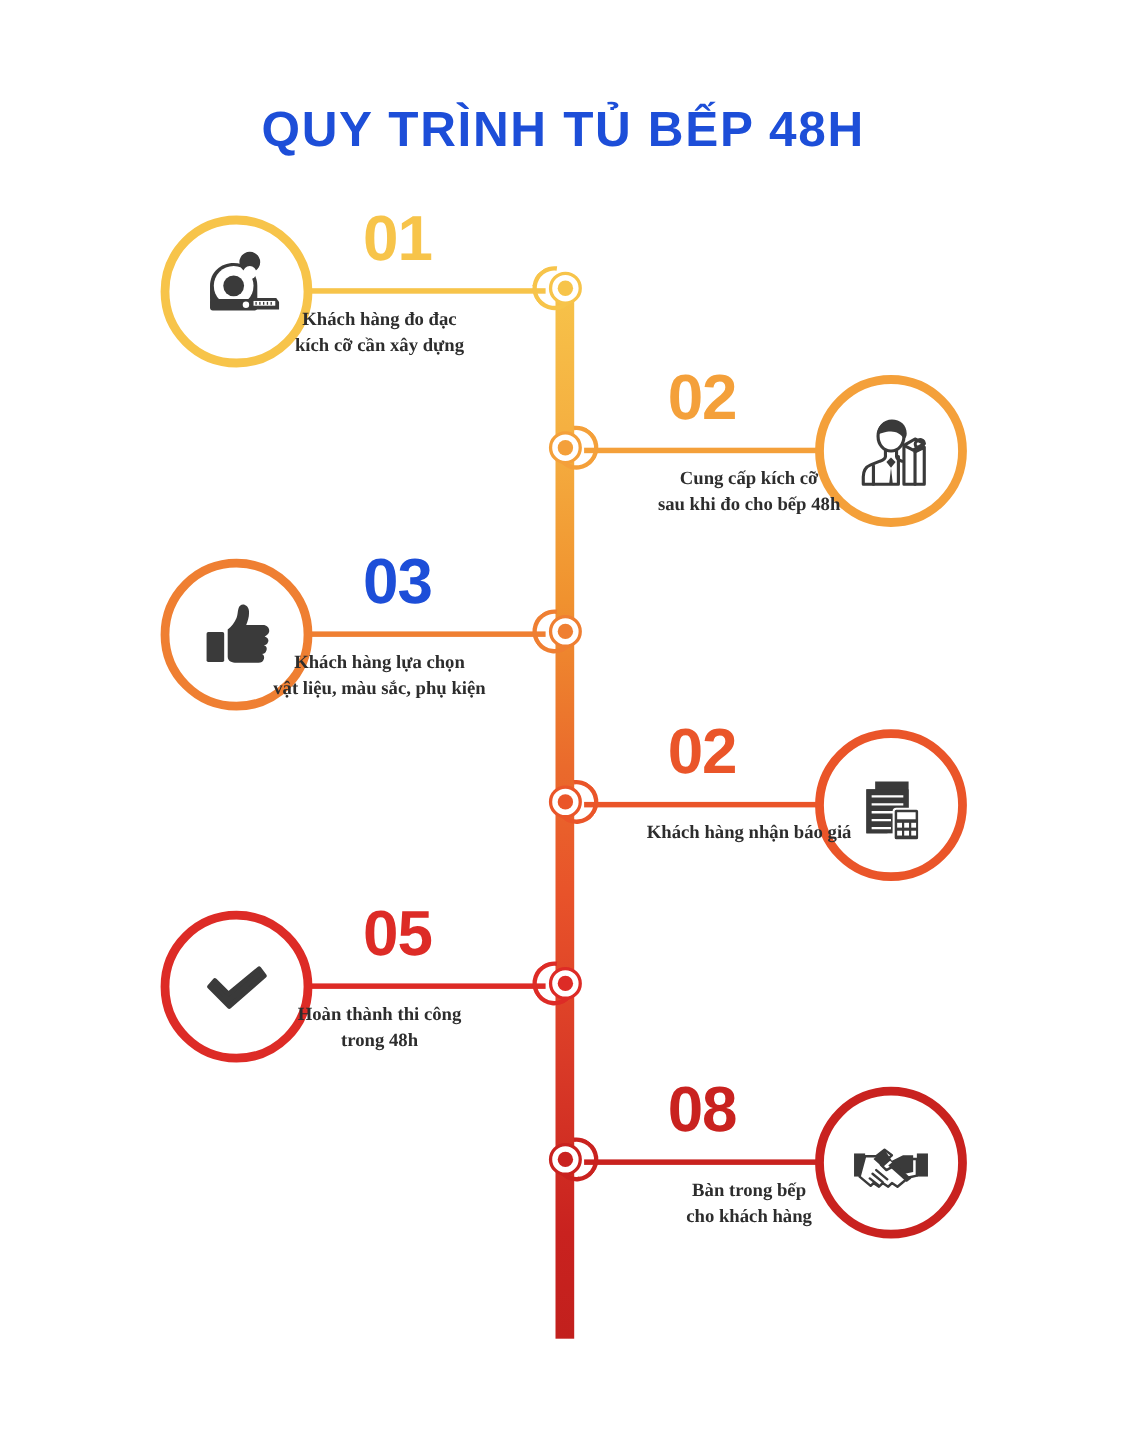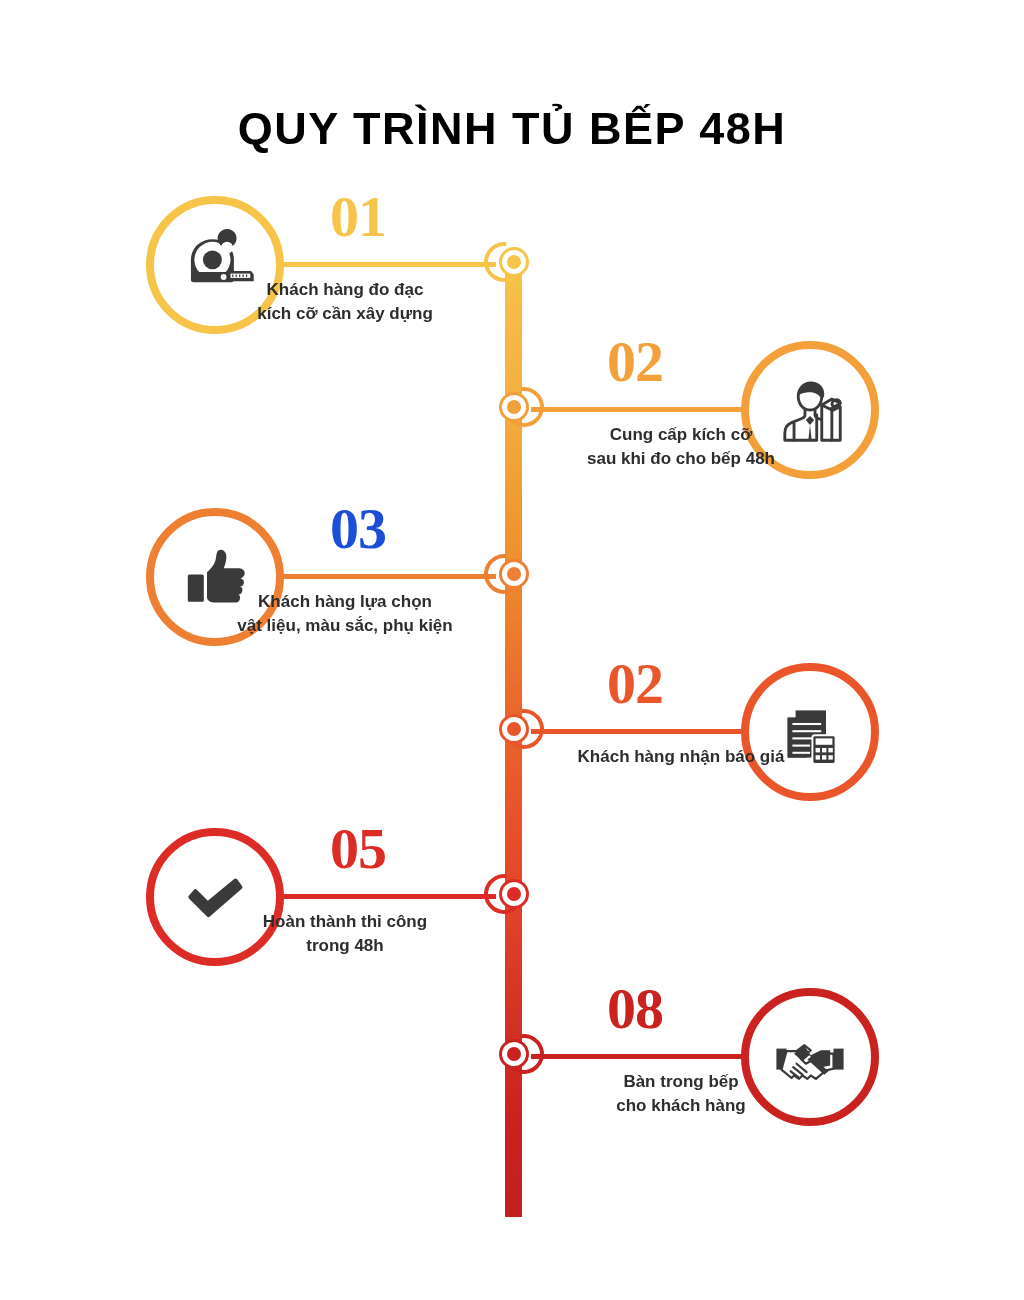--- a/index.html
+++ b/index.html
@@ -21,23 +21,22 @@
   #title {
     position: absolute;
     top: 92px;
     left: 0;
     width: 1024px;
     text-align: center;
     font-family: "Liberation Sans", sans-serif;
     font-size: 45px;
     font-weight: bold;
     letter-spacing: 1.5px;
-    color: #000000;
+    color: #1d4ed8;
     white-space: nowrap;
-    margin-top: 11px;
   }
 
   
   #timeline-bar {
     position: absolute;
     left: 505px;
     top: 255px;
     width: 17px;
     height: 962px;
     background: linear-gradient(to bottom,
@@ -127,34 +126,34 @@
     border-right-color: currentColor;
     border-top-color: currentColor;
     border-bottom-color: currentColor;
     transform: rotate(38deg);
   }
 
   
   .num {
     position: absolute;
     top: -8px;
-    font-family: Liberation Serif, serif;
+    font-family: Liberation Sans, sans-serif;
     font-size: 58px;
     font-weight: bold;
     letter-spacing: -1px;
     line-height: 1;
   }
   .step.left  .num { left: 330px; width: 150px; text-align: left; }
   .step.right .num { left: 575px; width: 150px; text-align: left; margin-left: 32px; }
 
   
   .caption {
     position: absolute;
     top: 82px;
-    font-family: Liberation Sans, sans-serif;
+    font-family: Liberation Serif, serif;
     font-size: 17px;
     font-weight: bold;
     color: #2d2d2d;
     line-height: 1.42;
   }
   .step.left  .caption { left: 200px; width: 290px; text-align: center; }
   .step.right .caption { left: 536px; width: 290px; text-align: center; }
   .caption .l2 { display: block; }
 
   .icon-svg { display: block; }

